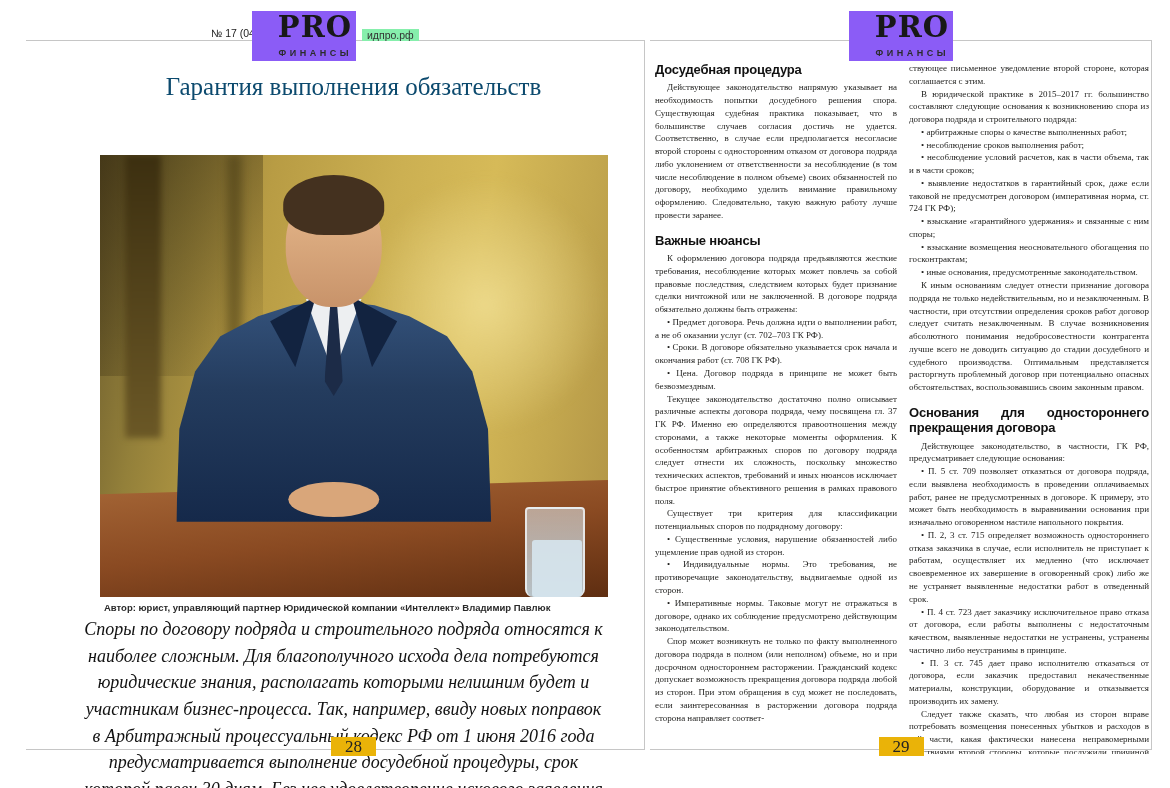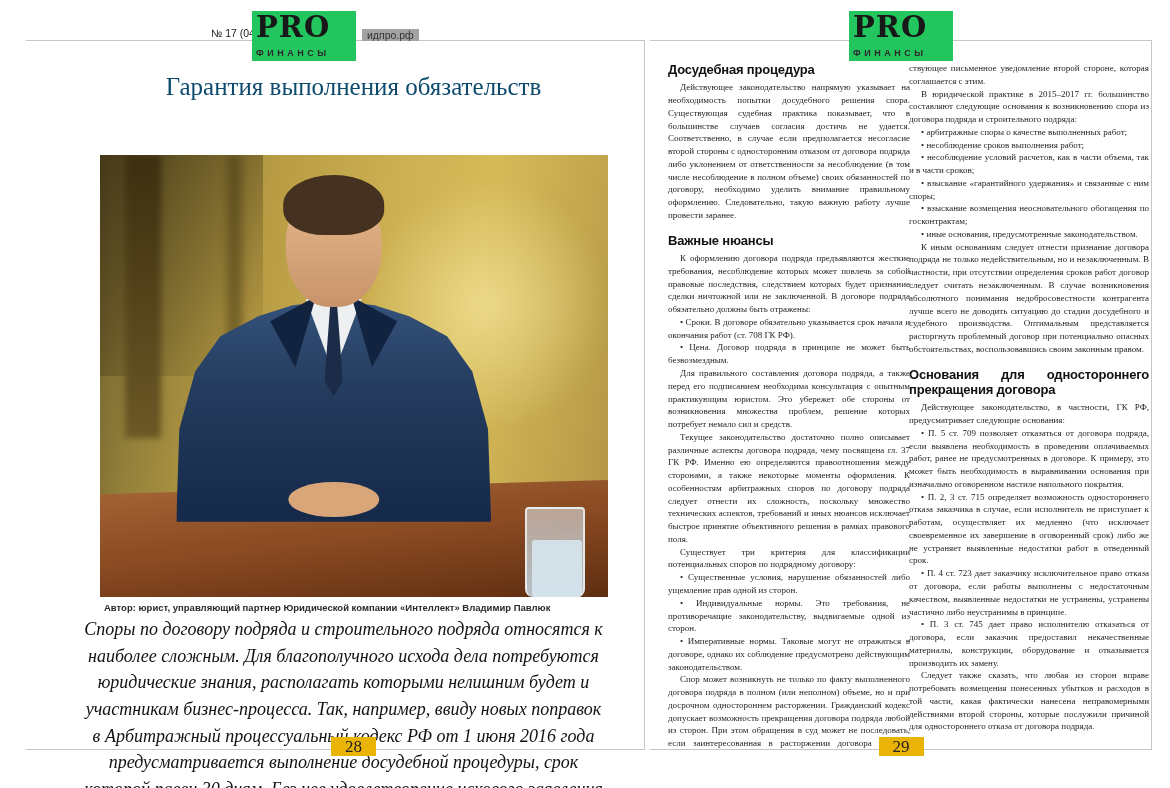--- a/index.html
+++ b/index.html
@@ -9,48 +9,48 @@
   
   .page{position:absolute;top:10px;height:750px;background:#fff;}
   .page-left{left:62px;width:583px;}
   .page-right{left:650px;width:502px;}
   .topline{position:absolute;top:30px;height:1px;left:0;right:0;}
   .topline.ext{left:-36px;}
   .vline{position:absolute;top:30px;bottom:10px;right:0;width:1px;}
   .botline{position:absolute;bottom:10px;height:1px;left:0;right:0;}
   .botline.ext{left:-36px;}
   
-  .logo-box{position:absolute;top:1px;left:0;right:0;margin:auto;width:96px;text-align:left;
-            background:#22c55e;z-index:3;padding:2px 4px 3px;}
+  .logo-box{position:absolute;top:1px;left:0;right:0;margin:auto;width:96px;text-align:right;
+            background:#8b5cf6;z-index:3;padding:2px 4px 3px;}
   .page-left .logo-box{left:190px;right:auto;margin:0;}
   .logo-top{font-family:"DejaVu Serif", serif;font-weight:700;font-size:29px;line-height:28px;
             letter-spacing:1px;color:#181818;}
   .logo-bottom{font-family:"Liberation Sans", sans-serif;font-size:9px;font-weight:700;
                letter-spacing:3.5px;color:#2b2b2b;margin-top:7px;}
   .issue{position:absolute;left:145px;top:17px;font-family:"Liberation Sans", sans-serif;
          font-size:10.5px;color:#222;background:#fff;padding:0 4px;z-index:2;}
   .site{position:absolute;left:300px;top:19px;font-family:"Liberation Sans", sans-serif;
-        font-size:10.5px;color:#333;background:#a3a3a3;padding:0 5px;z-index:2;}
+        font-size:10.5px;color:#333;background:#86efac;padding:0 5px;z-index:2;}
   
   .title{position:absolute;top:46px;left:0;right:0;text-align:center;font-size:25px;
          line-height:1.12;color:#0c4a6e;font-weight:400;margin:17px;}
   .title span{display:inline-block;max-width:450px;}
   .subtitle{position:absolute;top:128px;left:0;right:0;text-align:center;font-size:20px;
             font-weight:700;color:#161616;margin:16px;}
   .photo{position:absolute;left:38px;top:145px;width:508px;height:442px;overflow:hidden;
          background:#c0a045;}
   .caption{position:absolute;left:42px;top:592px;right:30px;font-family:"Liberation Sans", sans-serif;
            font-size:9.5px;font-weight:700;color:#2a2a2a;}
   .intro{position:absolute;left:18px;right:38px;top:606px;margin:0;text-align:center;
          font-style:italic;font-size:18px;line-height:1.48;color:#121212;}
   .pagenum{position:absolute;bottom:3px;left:0;right:0;text-align:center;z-index:2;}
   .pagenum span{background:#eab308;padding:0 14px;font-size:17px;color:#222;}
   
   .col{position:absolute;top:52px;height:692px;overflow:hidden;font-size:9px;line-height:1.42;}
-  .col-1{left:18px;width:242px;}
+  .col-1{left:5px;width:242px;}
   .col-2{left:259px;width:240px;}
   .col h3{font-family:"Liberation Sans", sans-serif;font-size:13px;font-weight:700;
           line-height:1.18;margin:11px 0 4px;color:#111;text-align:justify;letter-spacing:-0.2px;}
   .col h3:first-child{margin-top:0;}
   .col p{margin:0;text-align:justify;text-indent:12px;}
   .col p.pc{text-indent:0;}
   
   .ph{position:absolute;}
   .ph-bg{inset:0;background:linear-gradient(100deg,#6a5a2c 0%,#93803a 14%,#b89c44 30%,
          #ccb052 52%,#d6ba58 68%,#c3a74e 85%,#b09345 100%);}
@@ -136,36 +136,37 @@
     <div class="logo-box">
       <div class="logo-top">PRO</div>
       <div class="logo-bottom">ФИНАНСЫ</div>
     </div>
 
     <div class="col col-1" id="col1">
         <h3>Досудебная процедура</h3>
         <p class="p">Действующее законодательство напрямую указывает на необходимость попытки досудебного решения спора. Существующая судебная практика показывает, что в большинстве случаев согласия достичь не удается. Соответственно, в случае если предполагается несогласие второй стороны с односторонним отказом от договора подряда либо уклонением от ответственности за несоблюдение (в том числе несоблюдение в полном объеме) своих обязанностей по договору, необходимо уделить внимание правильному оформлению. Следовательно, такую важную работу лучше провести заранее.</p>
         <h3>Важные нюансы</h3>
         <p class="p">К оформлению договора подряда предъявляются жесткие требования, несоблюдение которых может повлечь за собой правовые последствия, следствием которых будет признание сделки ничтожной или не заключенной. В договоре подряда обязательно должны быть отражены:</p>
+        <p class="b">• Предмет договора. Речь должна идти о выполнении работ, а не об оказании услуг (ст. 702–703 ГК РФ).</p>
         <p class="b">• Сроки. В договоре обязательно указывается срок начала и окончания работ (ст. 708 ГК РФ).</p>
         <p class="b">• Цена. Договор подряда в принципе не может быть безвозмездным.</p>
-        <p class="p">Для правильного составления договора подряда, а также перед его подписанием необходима консультация с опытным практикующим юристом. Это убережет обе стороны от возникновения множества проблем, решение которых потребует немало сил и средств.</p>
         <p class="p">Текущее законодательство достаточно полно описывает различные аспекты договора подряда, чему посвящена гл. 37 ГК РФ. Именно ею определяются правоотношения между сторонами, а также некоторые моменты оформления. К особенностям арбитражных споров по договору подряда следует отнести их сложность, поскольку множество технических аспектов, требований и иных нюансов исключает быстрое принятие объективного решения в рамках правового поля.</p>
         <p class="p">Существует три критерия для классификации потенциальных споров по подрядному договору:</p>
         <p class="b">• Существенные условия, нарушение обязанностей либо ущемление прав одной из сторон.</p>
         <p class="b">• Индивидуальные нормы. Это требования, не противоречащие законодательству, выдвигаемые одной из сторон.</p>
         <p class="b">• Императивные нормы. Таковые могут не отражаться в договоре, однако их соблюдение предусмотрено действующим законодательством.</p>
         <p class="p">Спор может возникнуть не только по факту выполненного договора подряда в полном (или неполном) объеме, но и при досрочном одностороннем расторжении. Гражданский кодекс допускает возможность прекращения договора подряда любой из сторон. При этом обращения в суд может не последовать, если заинтересованная в расторжении договора подряда сторона направляет соответ-</p>
       </div>
     <div class="col col-2" id="col2">
         <p class="pc">ствующее письменное уведомление второй стороне, которая соглашается с этим.</p>
         <p class="p">В юридической практике в 2015–2017 гг. большинство составляют следующие основания к возникновению спора из договора подряда и строительного подряда:</p>
         <p class="b">• арбитражные споры о качестве выполненных работ;</p>
         <p class="b">• несоблюдение сроков выполнения работ;</p>
         <p class="b">• несоблюдение условий расчетов, как в части объема, так и в части сроков;</p>
+        <p class="b">• выявление недостатков в гарантийный срок, даже если таковой не предусмотрен договором (императивная норма, ст. 724 ГК РФ);</p>
         <p class="b">• взыскание «гарантийного удержания» и связанные с ним споры;</p>
         <p class="b">• взыскание возмещения неосновательного обогащения по госконтрактам;</p>
         <p class="b">• иные основания, предусмотренные законодательством.</p>
         <p class="p">К иным основаниям следует отнести признание договора подряда не только недействительным, но и незаключенным. В частности, при отсутствии определения сроков работ договор следует считать незаключенным. В случае возникновения абсолютного понимания недобросовестности контрагента лучше всего не доводить ситуацию до стадии досудебного и судебного производства. Оптимальным представляется расторгнуть проблемный договор при потенциально опасных обстоятельствах, воспользовавшись своим законным правом.</p>
         <h3>Основания для одностороннего прекращения договора</h3>
         <p class="p">Действующее законодательство, в частности, ГК РФ, предусматривает следующие основания:</p>
         <p class="b">• П. 5 ст. 709 позволяет отказаться от договора подряда, если выявлена необходимость в проведении оплачиваемых работ, ранее не предусмотренных в договоре. К примеру, это может быть необходимость в выравнивании основания при изначально оговоренном настиле напольного покрытия.</p>
         <p class="b">• П. 2, 3 ст. 715 определяет возможность одностороннего отказа заказчика в случае, если исполнитель не приступает к работам, осуществляет их медленно (что исключает своевременное их завершение в оговоренный срок) либо же не устраняет выявленные недостатки работ в отведенный срок.</p>
         <p class="b">• П. 4 ст. 723 дает заказчику исключительное право отказа от договора, если работы выполнены с недостаточным качеством, выявленные недостатки не устранены, устранены частично либо неустранимы в принципе.</p>
         <p class="b">• П. 3 ст. 745 дает право исполнителю отказаться от договора, если заказчик предоставил некачественные материалы, конструкции, оборудование и отказывается производить их замену.</p>

